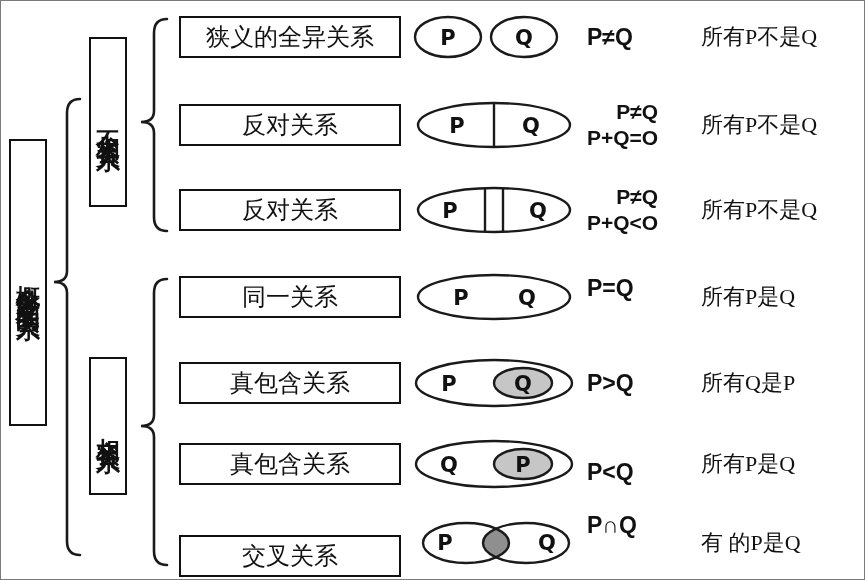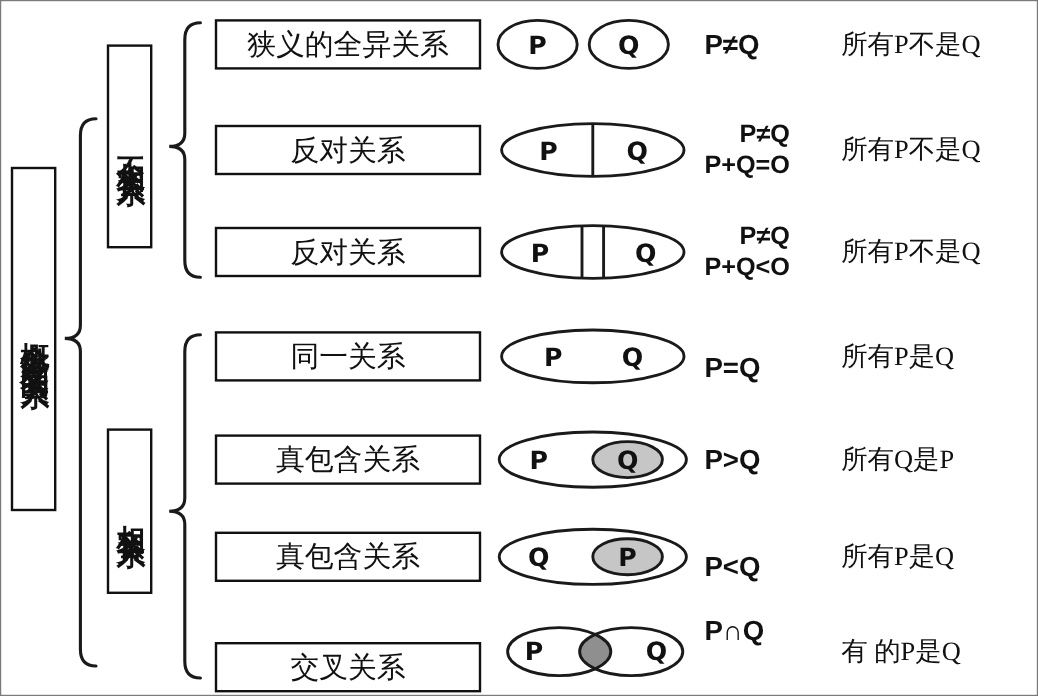--- a/index.html
+++ b/index.html
@@ -32,21 +32,21 @@
   .venn text{
     font-family:"DejaVu Sans",sans-serif;font-weight:bold;font-size:21px;
     text-anchor:middle;fill:#111;stroke:none;
   }
   .v1{top:10px}.v2{top:98px}.v3{top:183px}.v4{top:270px}.v5{top:356px}.v6{top:437px}.v7{top:516px}
 
   .formula{position:absolute;left:586px;font-weight:bold;color:#111;white-space:nowrap;text-align:right;}
   .formula .fline{display:block;}
   .single{font-size:23px;line-height:26px;}
   .double{font-size:21px;line-height:26px;}
-  .fr1{top:23px}.fr2{top:98px}.fr3{top:183px}.fr4{top:292px}.fr5{top:369px}.fr6{top:458px}.fr7{top:511px}
+  .fr1{top:23px}.fr2{top:98px}.fr3{top:183px}.fr4{top:274px}.fr5{top:369px}.fr6{top:458px}.fr7{top:511px}
 
   .desc{
     position:absolute;left:700px;font-family:"Liberation Serif",serif;
     font-size:22px;line-height:26px;color:#111;white-space:nowrap;text-align:center;
   }
   .dr1{top:23px}.dr2{top:111px}.dr3{top:196px}.dr4{top:283px}.dr5{top:369px}.dr6{top:450px}.dr7{top:529px}
 </style>
 </head>
 <body>
 

